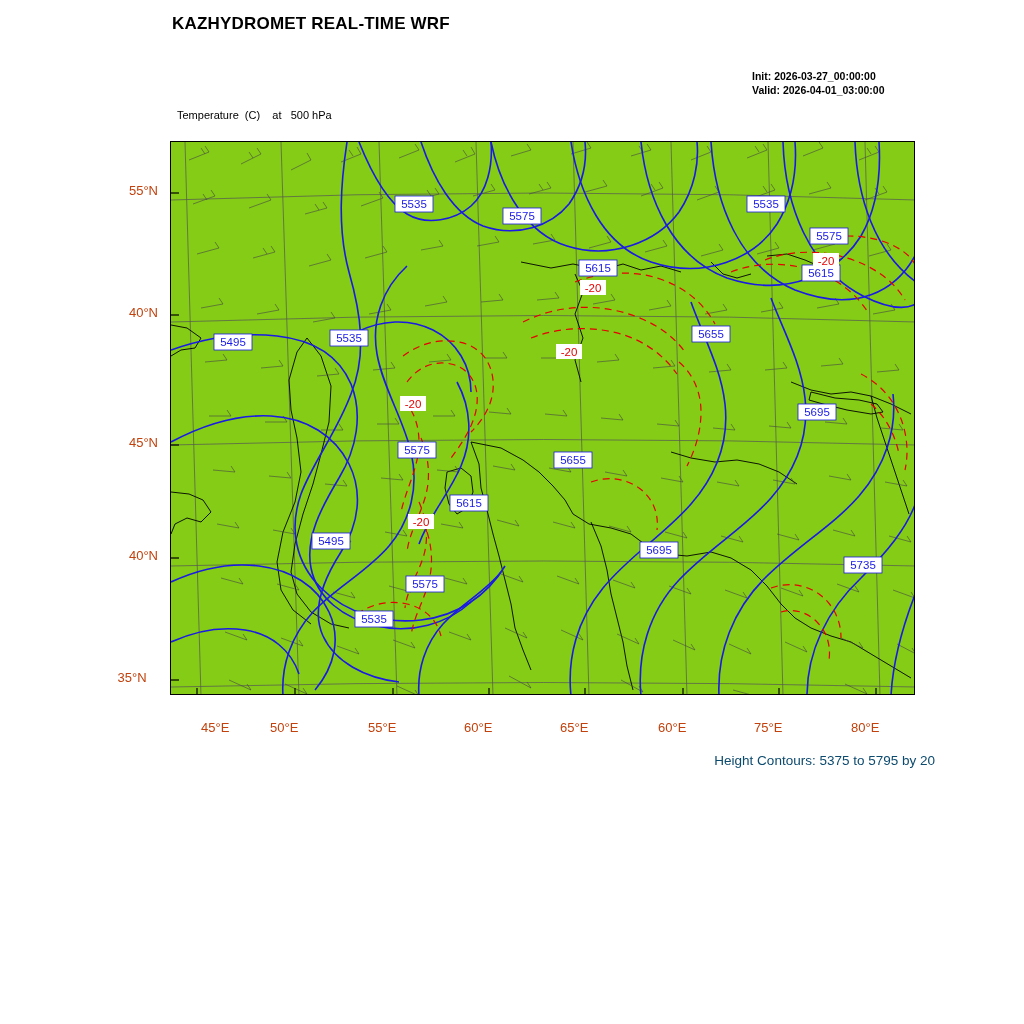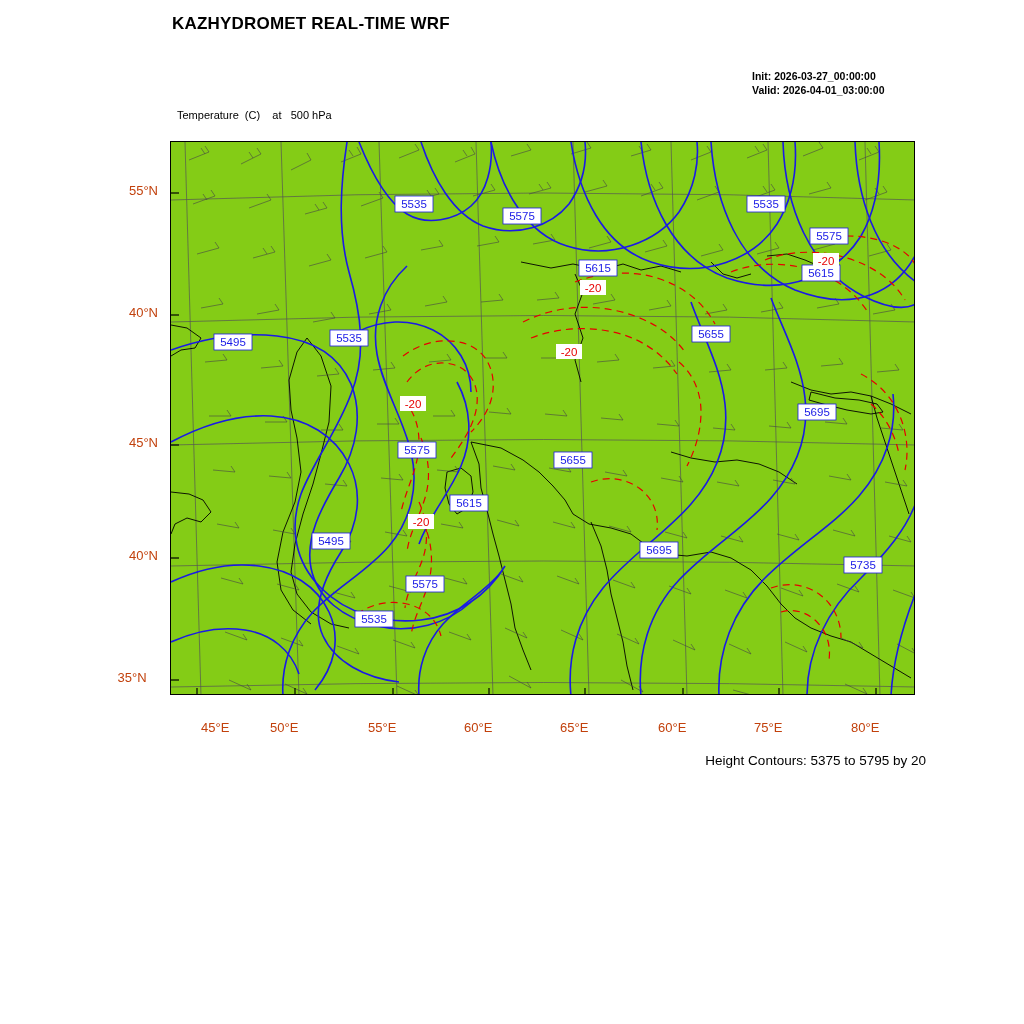--- a/index.html
+++ b/index.html
@@ -71,21 +71,21 @@
     color: #c2410c;
     white-space: nowrap;
   }
   .ylab { text-align: right; }
   .legend {
     position: absolute;
     font-size: 13.5px;
     white-space: nowrap;
     text-align: right;
   }
-  .legend.height { left: 431px; top: 753px; width: 495px; color: #000000; }
+  .legend.height { left: 440px; top: 753px; width: 495px; color: #0c4a6e; }
   .legend.temp   { left: 420px; top: 782px; width: 495px; color: #e60000; }
 
   
   .clabel {
     font-size: 11.5px;
     font-family: "Liberation Sans", sans-serif;
   }
 </style>
 </head>
 <body>

